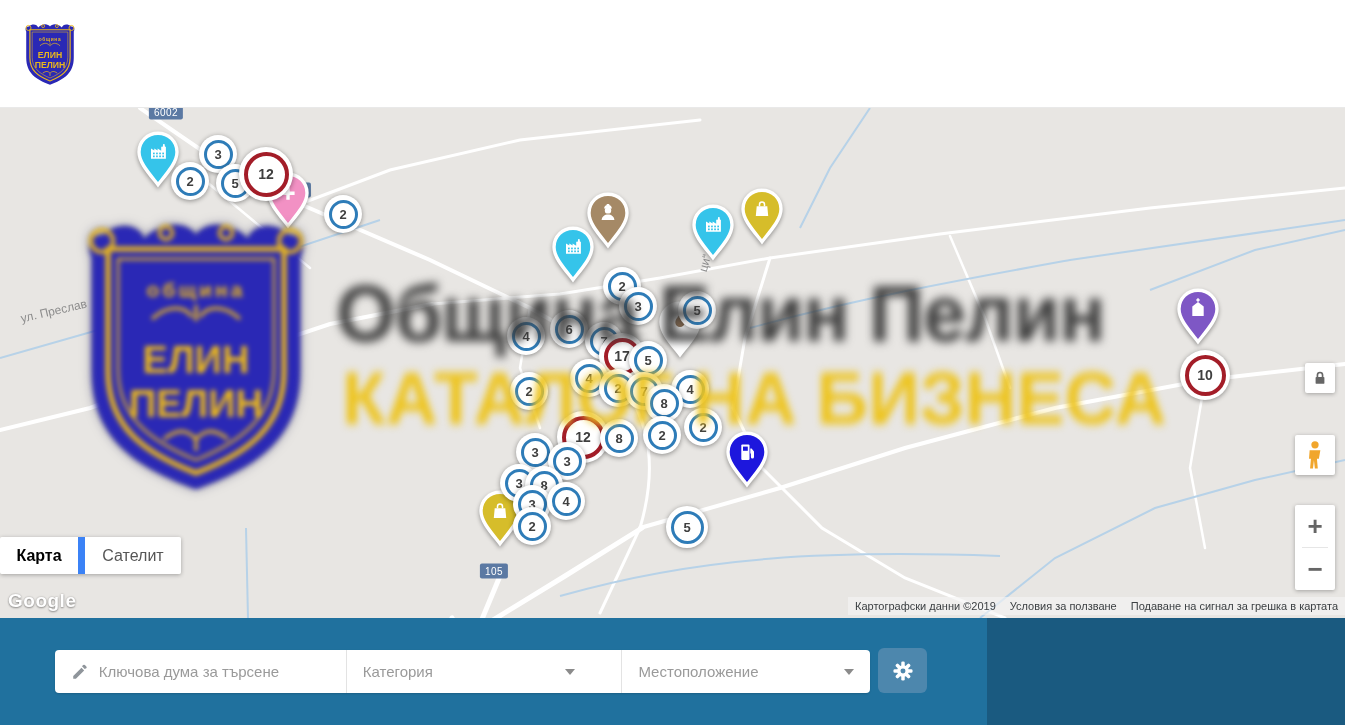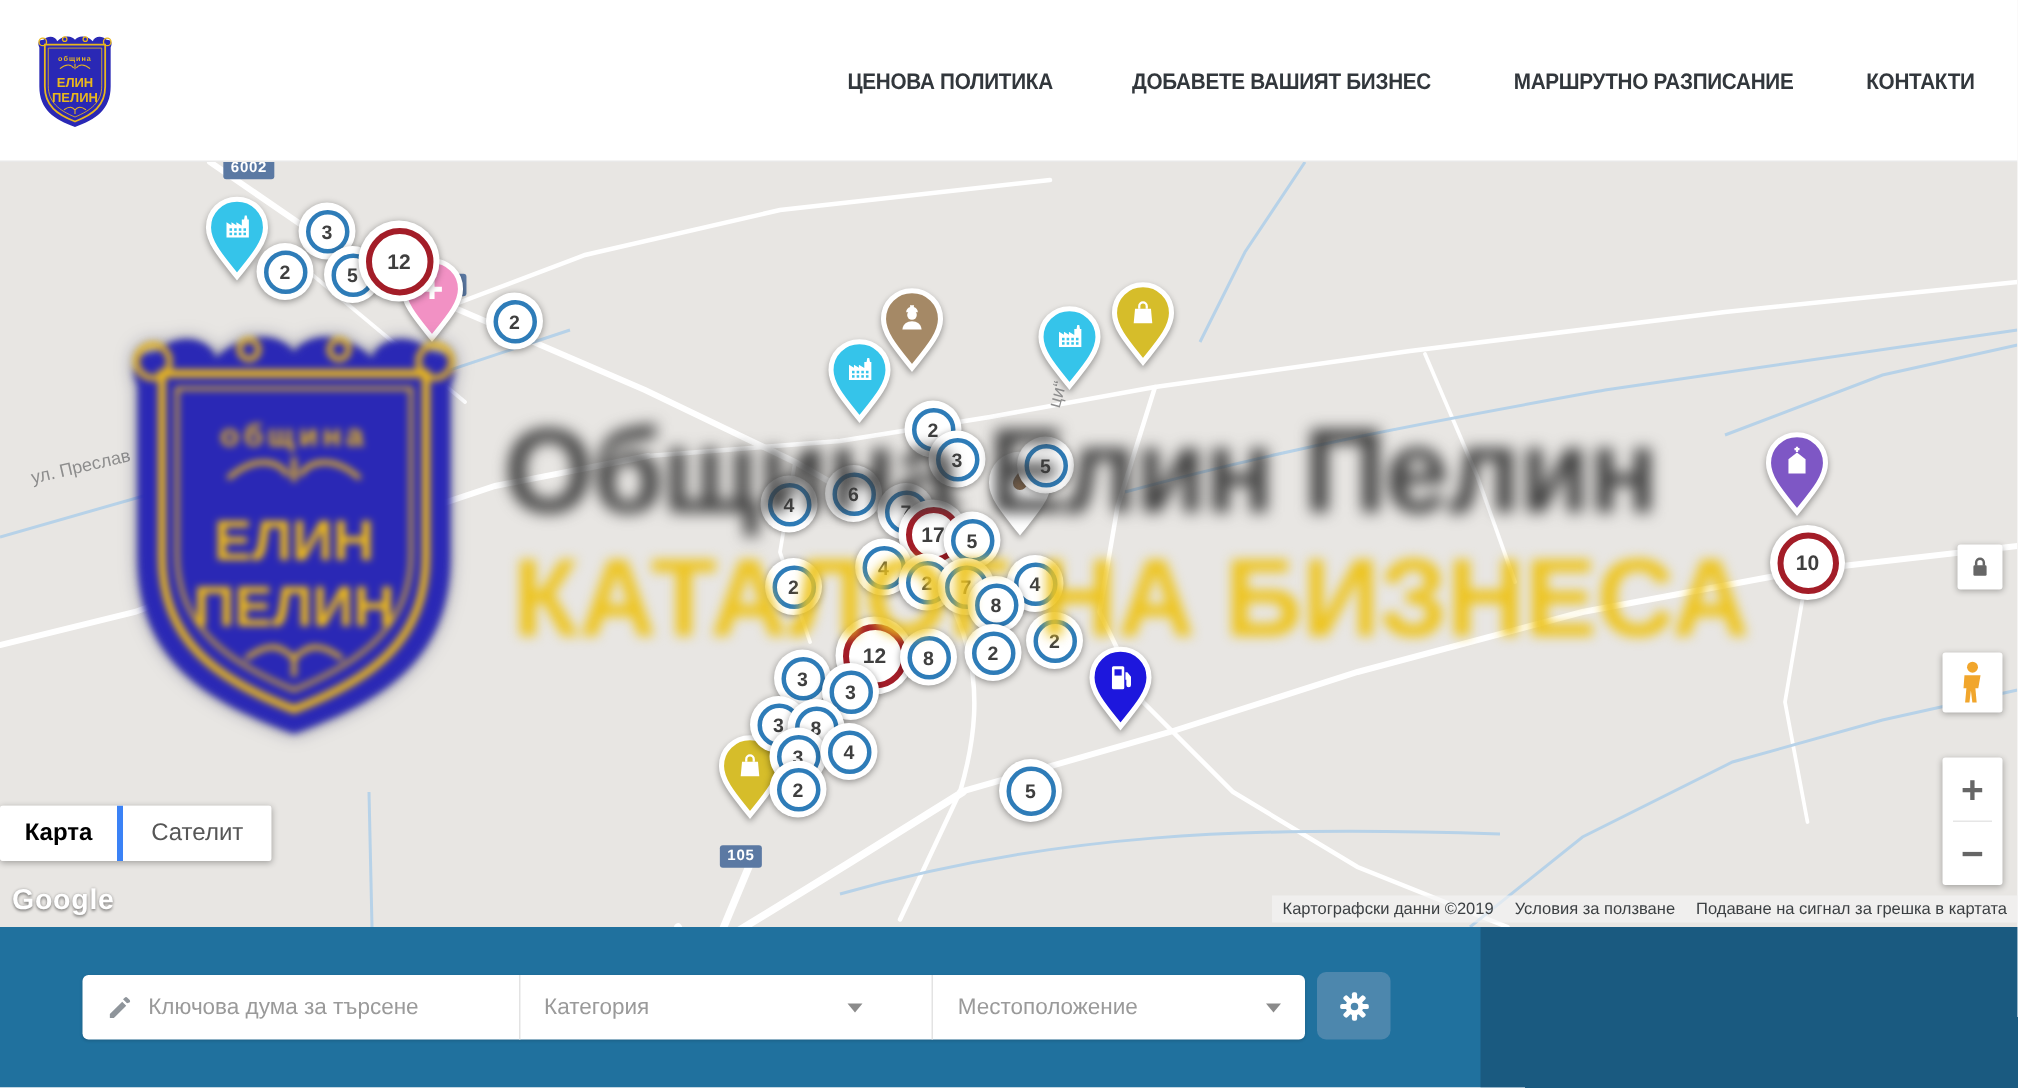--- a/index.html
+++ b/index.html
@@ -11,36 +11,36 @@
   .logo-crest svg { display:block; }
   .logo-title { font-size:21px; font-weight:bold; color:#4c4c4e; letter-spacing:.2px; }
   .logo-sub { font-size:18px; font-weight:bold; color:#e9b71d; letter-spacing:.4px; margin-top:3px; }
   .nav { position:absolute; right:25px; top:0; height:108px; display:flex; align-items:center; gap:38px; }
   .nav a { text-decoration:none; color:#32373c; font-size:15px; font-weight:bold; letter-spacing:-.2px; transform:scaleX(.92); transform-origin:center; white-space:nowrap; cursor:pointer; }
 
   
   .map { position:relative; width:1345px; height:510px; background:#e8e6e3; overflow:hidden; }
   .map svg.roads { position:absolute; left:0; top:0; z-index:1; }
   .street-label { position:absolute; z-index:2; color:#8d8d8d; font-size:12px; white-space:nowrap; }
-  .road-badge { position:absolute; z-index:3; background:#5b79a3; color:#fff; font-size:10px; font-weight:bold; padding:2px 5px; border-radius:2px; transform:translate(-50%,-50%); letter-spacing:.5px; }
+  .road-badge { position:absolute; z-index:3; background:#5b79a3; color:#fff; font-size:10px; font-weight:normal; padding:2px 5px; border-radius:2px; transform:translate(-50%,-50%); letter-spacing:.5px; }
   .pin { position:absolute; z-index:4; transform:translate(-50%,-40%); filter:drop-shadow(0 2px 2px rgba(0,0,0,.35)); }
   .cluster { position:absolute; z-index:5; transform:translate(-50%,-50%); background:#fff; border-radius:50%; box-shadow:0 1px 5px rgba(0,0,0,.4); display:flex; align-items:center; justify-content:center; cursor:pointer; }
   .cluster .ring { width:100%; height:100%; border-radius:50%; display:flex; align-items:center; justify-content:center; font-weight:bold; color:#3f3f3f; }
 
   
   .wm { position:absolute; z-index:6; pointer-events:none; }
   .wm-crest { left:76px; top:107px; filter:blur(2.4px) drop-shadow(0 0 5px rgba(10,10,60,.5)); }
   .wm-title { left:336px; top:160px; font-size:80px; font-weight:bold; color:#3b3b3b; letter-spacing:-1px; filter:blur(5px); white-space:nowrap; transform:scaleX(.96); transform-origin:left; }
   .wm-sub { left:342px; top:248px; font-size:74px; font-weight:bold; color:#edc41f; letter-spacing:0px; filter:blur(4px); white-space:nowrap; transform:scaleX(.97); transform-origin:left; }
 
   
   .maptype { position:absolute; z-index:7; left:0; top:429px; display:flex; box-shadow:0 1px 4px rgba(0,0,0,.3); border-radius:2px; overflow:hidden; }
   .maptype .mt { background:#fff; height:37px; display:flex; align-items:center; justify-content:center; font-size:16px; cursor:pointer; }
   .mt-map { width:78px; font-weight:bold; color:#000; }
-  .mt-sat { width:103px; color:#565656; border-left:4px solid #3b82f6; }
+  .mt-sat { width:103px; color:#565656; border-left:7px solid #3b82f6; }
   .glogo { position:absolute; z-index:7; left:8px; bottom:6px; color:#fff; font-size:19px; font-weight:bold; letter-spacing:.5px; text-shadow:0 1px 2px rgba(0,0,0,.35), 0 0 2px rgba(0,0,0,.25); }
   .attrib { position:absolute; z-index:7; right:0; bottom:3px; display:flex; gap:0; font-size:11px; color:#3c4043; background:rgba(245,245,245,.65); }
   .attrib span, .attrib a { padding:3px 7px; white-space:nowrap; color:#3c4043; text-decoration:none; }
   .ctl { position:absolute; z-index:7; background:#fff; box-shadow:0 1px 4px rgba(0,0,0,.3); border-radius:2px; display:flex; align-items:center; justify-content:center; cursor:pointer; }
   .ctl-lock { left:1305px; top:255px; width:30px; height:30px; }
   .ctl-peg { left:1295px; top:327px; width:40px; height:40px; }
   .zoomctl { position:absolute; z-index:7; left:1295px; top:397px; width:40px; height:85px; background:#fff; box-shadow:0 1px 4px rgba(0,0,0,.3); border-radius:2px; display:flex; flex-direction:column; }
   .zbtn { flex:1; display:flex; align-items:center; justify-content:center; font-size:26px; color:#666; cursor:pointer; font-weight:bold; }
   .zsep { height:1px; background:#e6e6e6; margin:0 7px; }
 
@@ -74,26 +74,20 @@
     <path d="M16 17 L104 17 L104 78 C104 106 86 119 60 129 C34 119 16 106 16 78 Z" fill="none" stroke="#e9b71d" stroke-width="2.6"></path>
     <path d="M21 22 L99 22 L99 77 C99 101 83 113 60 122.5 C37 113 21 101 21 77 Z" fill="none" stroke="#e9b71d" stroke-width="1.2"></path>
     <text x="60" y="41" text-anchor="middle" font-size="10.5" font-weight="bold" letter-spacing="1.5" fill="#e9b71d" font-family="Liberation Sans, sans-serif">община</text>
     <path d="M38 52 C47 44 55 46 58 51 M82 52 C73 44 65 46 62 51 M60 45 L60 53" fill="none" stroke="#e9b71d" stroke-width="1.6"></path>
     <text x="60" y="79" text-anchor="middle" font-size="19" font-weight="bold" fill="#e9b71d" font-family="Liberation Sans, sans-serif">ЕЛИН</text>
     <text x="60" y="101" text-anchor="middle" font-size="19" font-weight="bold" fill="#e9b71d" font-family="Liberation Sans, sans-serif">ПЕЛИН</text>
     <path d="M44 112 C52 106 56 108 60 112 C64 108 68 106 76 112 M60 112 L60 118" fill="none" stroke="#e9b71d" stroke-width="1.6"></path>
   </svg>
       </span>
   </div>
-  <div class="nav" id="nav">
-      <a>ЦЕНОВА ПОЛИТИКА</a>
-      <a>ДОБАВЕТЕ ВАШИЯТ БИЗНЕС</a>
-      <a>МАРШРУТНО РАЗПИСАНИЕ</a>
-      <a>КОНТАКТИ</a>
-    </div>
 </div>
 
 <div class="map">
   <svg class="roads" width="1345" height="510" viewBox="0 0 1345 510">
     <g fill="none" stroke="#ffffff" stroke-width="4" stroke-linecap="round">
       <path d="M140 0 L220 55 L300 96 L430 152 L530 200 L600 240"></path>
       <path d="M0 322 L90 300 L210 256 L330 216 L432 196"></path>
       <path d="M432 196 L560 186 L660 170 L770 150 L940 126 L1150 100 L1345 80" stroke-width="3"></path>
       <path d="M300 96 L390 62 L520 32 L700 12" stroke-width="3"></path>
       <path d="M600 240 C645 300 662 345 640 420 L600 505" stroke-width="3"></path>

